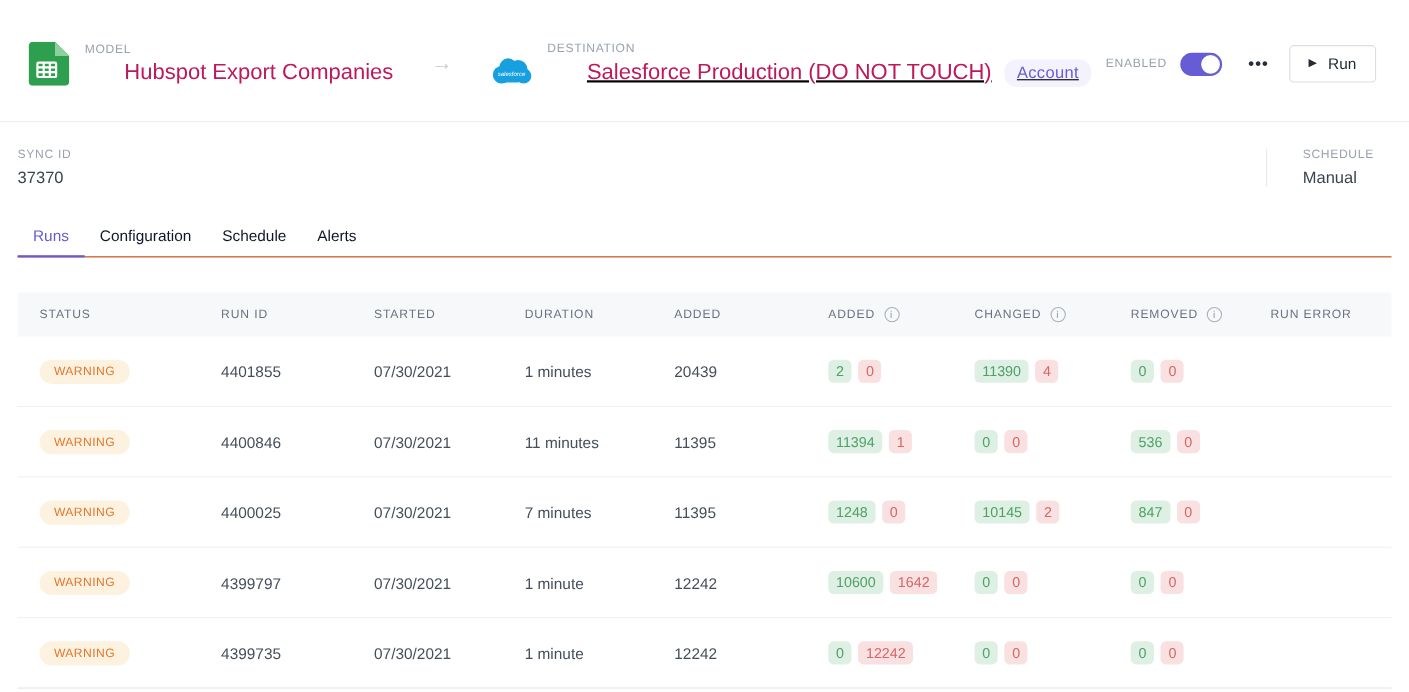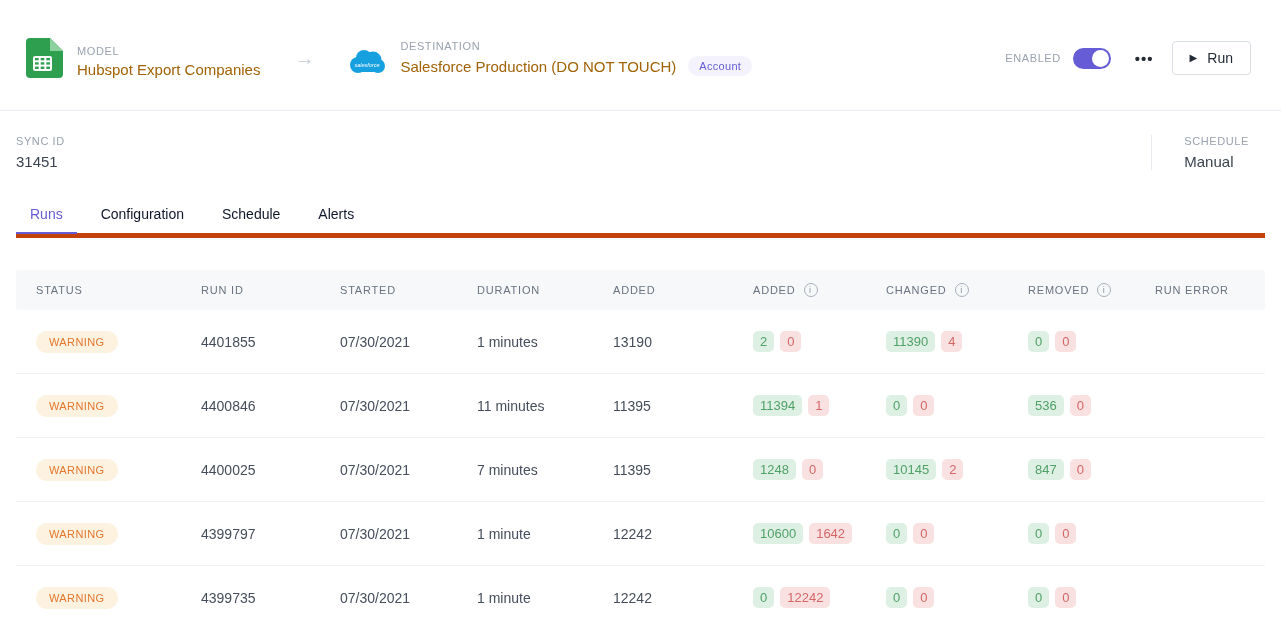--- a/index.html
+++ b/index.html
@@ -8,41 +8,41 @@
   *{ box-sizing:border-box; }
   body{ margin:0; background:#fff; font-family:"Liberation Sans", sans-serif; }
   .app{ width:1281px; height:629px; overflow:hidden; background:#fff; }
 
   
   .topbar{ display:flex; align-items:center; height:111px; padding:6px 30px 0 26px; border-bottom:1px solid #eaedf1; }
   .entity{ display:flex; align-items:flex-end; }
   .icon-wrap{ display:flex; align-items:center; }
   .stack{ display:flex; flex-direction:column; margin-left:14px; }
   .eyebrow{ font-size:11px; color:#99a2ae; letter-spacing:.6px; font-weight:500; }
-  .title{ font-size:15px; color:#a16207; margin-top:4px; font-weight:500; }
-  .title-row{ display:flex; align-items:center; margin-top:4px; }
+  .title{ font-size:20px; color:#be185d; margin-top:4px; font-weight:500;margin-left:36px; }
+  .title-row{ display:flex; align-items:center; margin-top:4px;text-decoration:underline; }
   .title-row .title{ margin-top:0; }
   .arrow{ color:#c5cbd4; font-size:20px; margin:0 34px; }
-  .account-badge{ margin-left:12px; font-size:11px; color:var(--accent_purple,#655CD6); background:#f4f3fd; padding:4px 11px; border-radius:11px; font-weight:500; letter-spacing:.3px; }
+  .account-badge{ margin-left:12px; font-size:15px; color:var(--accent_purple,#655CD6); background:#f4f3fd; padding:4px 11px; border-radius:11px; font-weight:500; letter-spacing:.3px; }
   .controls{ margin-left:auto; display:flex; align-items:center; }
   .enabled-label{ margin-right:12px; }
   .toggle{ width:38px; height:21px; border-radius:11px; background:var(--accent_purple,#655CD6); position:relative; cursor:pointer; flex:none; }
   .knob{ position:absolute; right:2px; top:2px; width:17px; height:17px; border-radius:50%; background:#fff; }
   .more-btn{ border:none; background:none; font-size:15px; letter-spacing:1px; color:#272e37; margin:0 12px 0 18px; font-weight:700; cursor:pointer; font-family:inherit; }
   .run-btn{ display:flex; align-items:center; gap:10px; background:#fff; border:1px solid #d9dee5; border-radius:4px; padding:8px 17px; font-size:14px; color:#222b36; cursor:pointer; font-family:inherit; }
   .play{ font-size:10px; line-height:1; }
 
   
   .meta{ display:flex; align-items:stretch; padding:24px 0 18px 16px;justify-content:space-between; }
   .meta-item{ padding:0 32px; border-left:1px solid #e7eaee; }
   .meta-item:first-child{ padding-left:0; border-left:none; }
   .meta-value{ font-size:15px; color:#3a434f; margin-top:6px; }
 
   
-  .tabs{ display:flex; gap:10px; margin:12px 16px 0; border-bottom:5px solid #c2410c;text-align:center; }
+  .tabs{ display:flex; margin:12px 16px 0; border-bottom:1px solid #c2410c;text-align:center; }
   .tab{ padding:6px 14px 10px; font-size:14px; color:#0f172a; cursor:pointer; }
   .tab.active{ color:var(--accent_purple,#655CD6); border-bottom:2px solid var(--accent_purple,#655CD6); margin-bottom:-1px; }
 
   
   .table{ margin:32px 16px 0; }
   .thead{ display:grid; grid-template-columns:var(--cols); background:#f7f8fa; height:40px; align-items:center; border-radius:2px; }
   .th{ padding-left:20px; font-size:11px; color:#6a7380; letter-spacing:.8px; display:flex; align-items:center; font-weight:500; }
   .info-icon{ margin-left:8px; width:14px; height:14px; border:1px solid #a9b0bb; border-radius:50%; color:#8d95a1; font-size:9px; line-height:12px; text-align:center; cursor:pointer; flex:none; }
   .tr{ display:grid; grid-template-columns:var(--cols); height:64px; align-items:center; border-bottom:1px solid #eef1f5; cursor:pointer; }
   .tbody .tr:last-child{ border-bottom:1px solid #dfe5ef; }
@@ -111,21 +111,21 @@
       <button class="run-btn">
         <span class="play">▶</span>
         <span>Run</span>
       </button>
     </div>
   </header>
 
   <section class="meta" id="meta">
       <div class="meta-item">
         <div class="eyebrow">SYNC ID</div>
-        <div class="meta-value">31451</div>
+        <div class="meta-value">37370</div>
       </div>
       <div class="meta-item">
         <div class="eyebrow">SCHEDULE</div>
         <div class="meta-value">Manual</div>
       </div>
     </section>
 
   <nav class="tabs" id="tabs">
       <div class="tab active">Runs</div>
       <div class="tab">Configuration</div>
@@ -165,21 +165,21 @@
         <div class="th">
           <span class="th-label">RUN ERROR</span>
         </div>
       </div>
     <div class="tbody" id="tbody">
         <div class="tr">
           <div class="td"><span class="badge-warning">WARNING</span></div>
           <div class="td">4401855</div>
           <div class="td">07/30/2021</div>
           <div class="td">1 minutes</div>
-          <div class="td">13190</div>
+          <div class="td">20439</div>
           <div class="td"><span class="pill ok">2</span><span class="pill fail">0</span></div>
           <div class="td"><span class="pill ok">11390</span><span class="pill fail">4</span></div>
           <div class="td"><span class="pill ok">0</span><span class="pill fail">0</span></div>
           <div class="td"></div>
         </div>
         <div class="tr">
           <div class="td"><span class="badge-warning">WARNING</span></div>
           <div class="td">4400846</div>
           <div class="td">07/30/2021</div>
           <div class="td">11 minutes</div>

